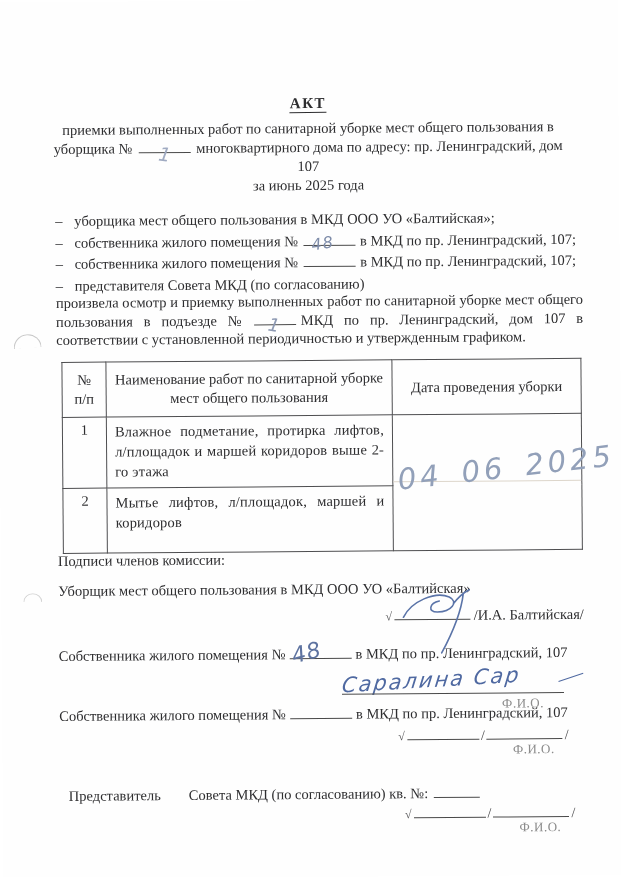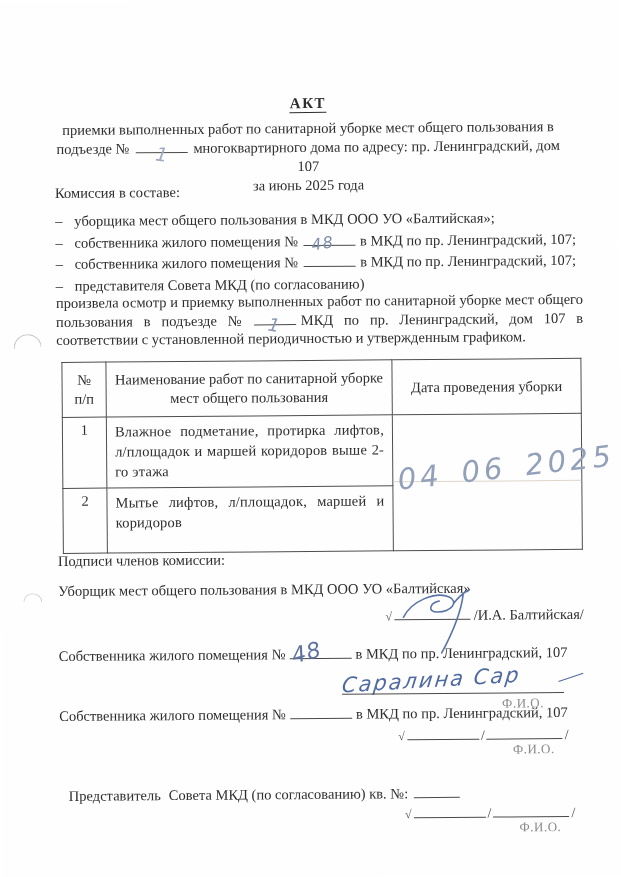--- a/index.html
+++ b/index.html
@@ -81,26 +81,25 @@
   <div class="arc arc1"></div>
   <div class="arc arc2"></div>
 
   <div class="abs doc-title">
     <span>АКТ</span>
   </div>
 
   <div class="abs subtitle">
     <div>приемки выполненных работ по санитарной уборке мест общего пользования в</div>
     <div>
-      <span>подъезде №</span><span class="blank hdr-entr"><span class="hw hw-one">1</span></span><span>многоквартирного дома по адресу: пр. Ленинградский, дом 107</span>
+      <span>уборщика №</span><span class="blank hdr-entr"><span class="hw hw-one">1</span></span><span>многоквартирного дома по адресу: пр. Ленинградский, дом 107</span>
     </div>
     <div>за июнь 2025 года</div>
   </div>
 
-  <div class="abs section-h" style="left:57px;top:183px;">Комиссия в составе:</div>
 
   <div class="abs members">
     <div class="member">
       <span class="dash">–</span>
       <span>уборщика мест общего пользования в МКД ООО УО «Балтийская»;</span>
     </div>
     <div class="member">
       <span class="dash">–</span>
       <span><span>собственника жилого помещения №</span><span class="blank mem-entr"><span class="hw hw-48">48</span></span><span>в МКД по пр. Ленинградский, 107;</span></span>
     </div>
@@ -171,19 +170,19 @@
   </div>
 
   <div class="abs sig-label" style="left:57px;top:706px;">
     <span>Собственника жилого помещения №</span><span class="blank own-entr"></span><span>в МКД по пр. Ленинградский, 107</span>
   </div>
   <div class="abs" style="left:396px;top:728px;font-size:14.5px;">
     <span class="check">√</span><span class="sigline" style="width:72px;"></span><span class="slash">/</span><span class="sigline" style="width:76px;"><span class="fio" style="left:26px;top:3px;">Ф.И.О.</span></span><span class="slash">/</span>
   </div>
 
   <div class="abs sig-label" style="left:66px;top:786px;">
-    <span style="margin-right:8px;">Представитель</span><span>Совета МКД (по согласованию) кв. №:</span><span class="blank kv-entr"></span>
+    <span style="margin-right:28px;">Представитель</span><span>Совета МКД (по согласованию) кв. №:</span><span class="blank kv-entr"></span>
   </div>
   <div class="abs" style="left:402px;top:806px;font-size:14.5px;">
     <span class="check">√</span><span class="sigline" style="width:72px;"></span><span class="slash">/</span><span class="sigline" style="width:76px;"><span class="fio" style="left:26px;top:3px;">Ф.И.О.</span></span><span class="slash">/</span>
   </div>
 
 </div>
 
 </body></html>

